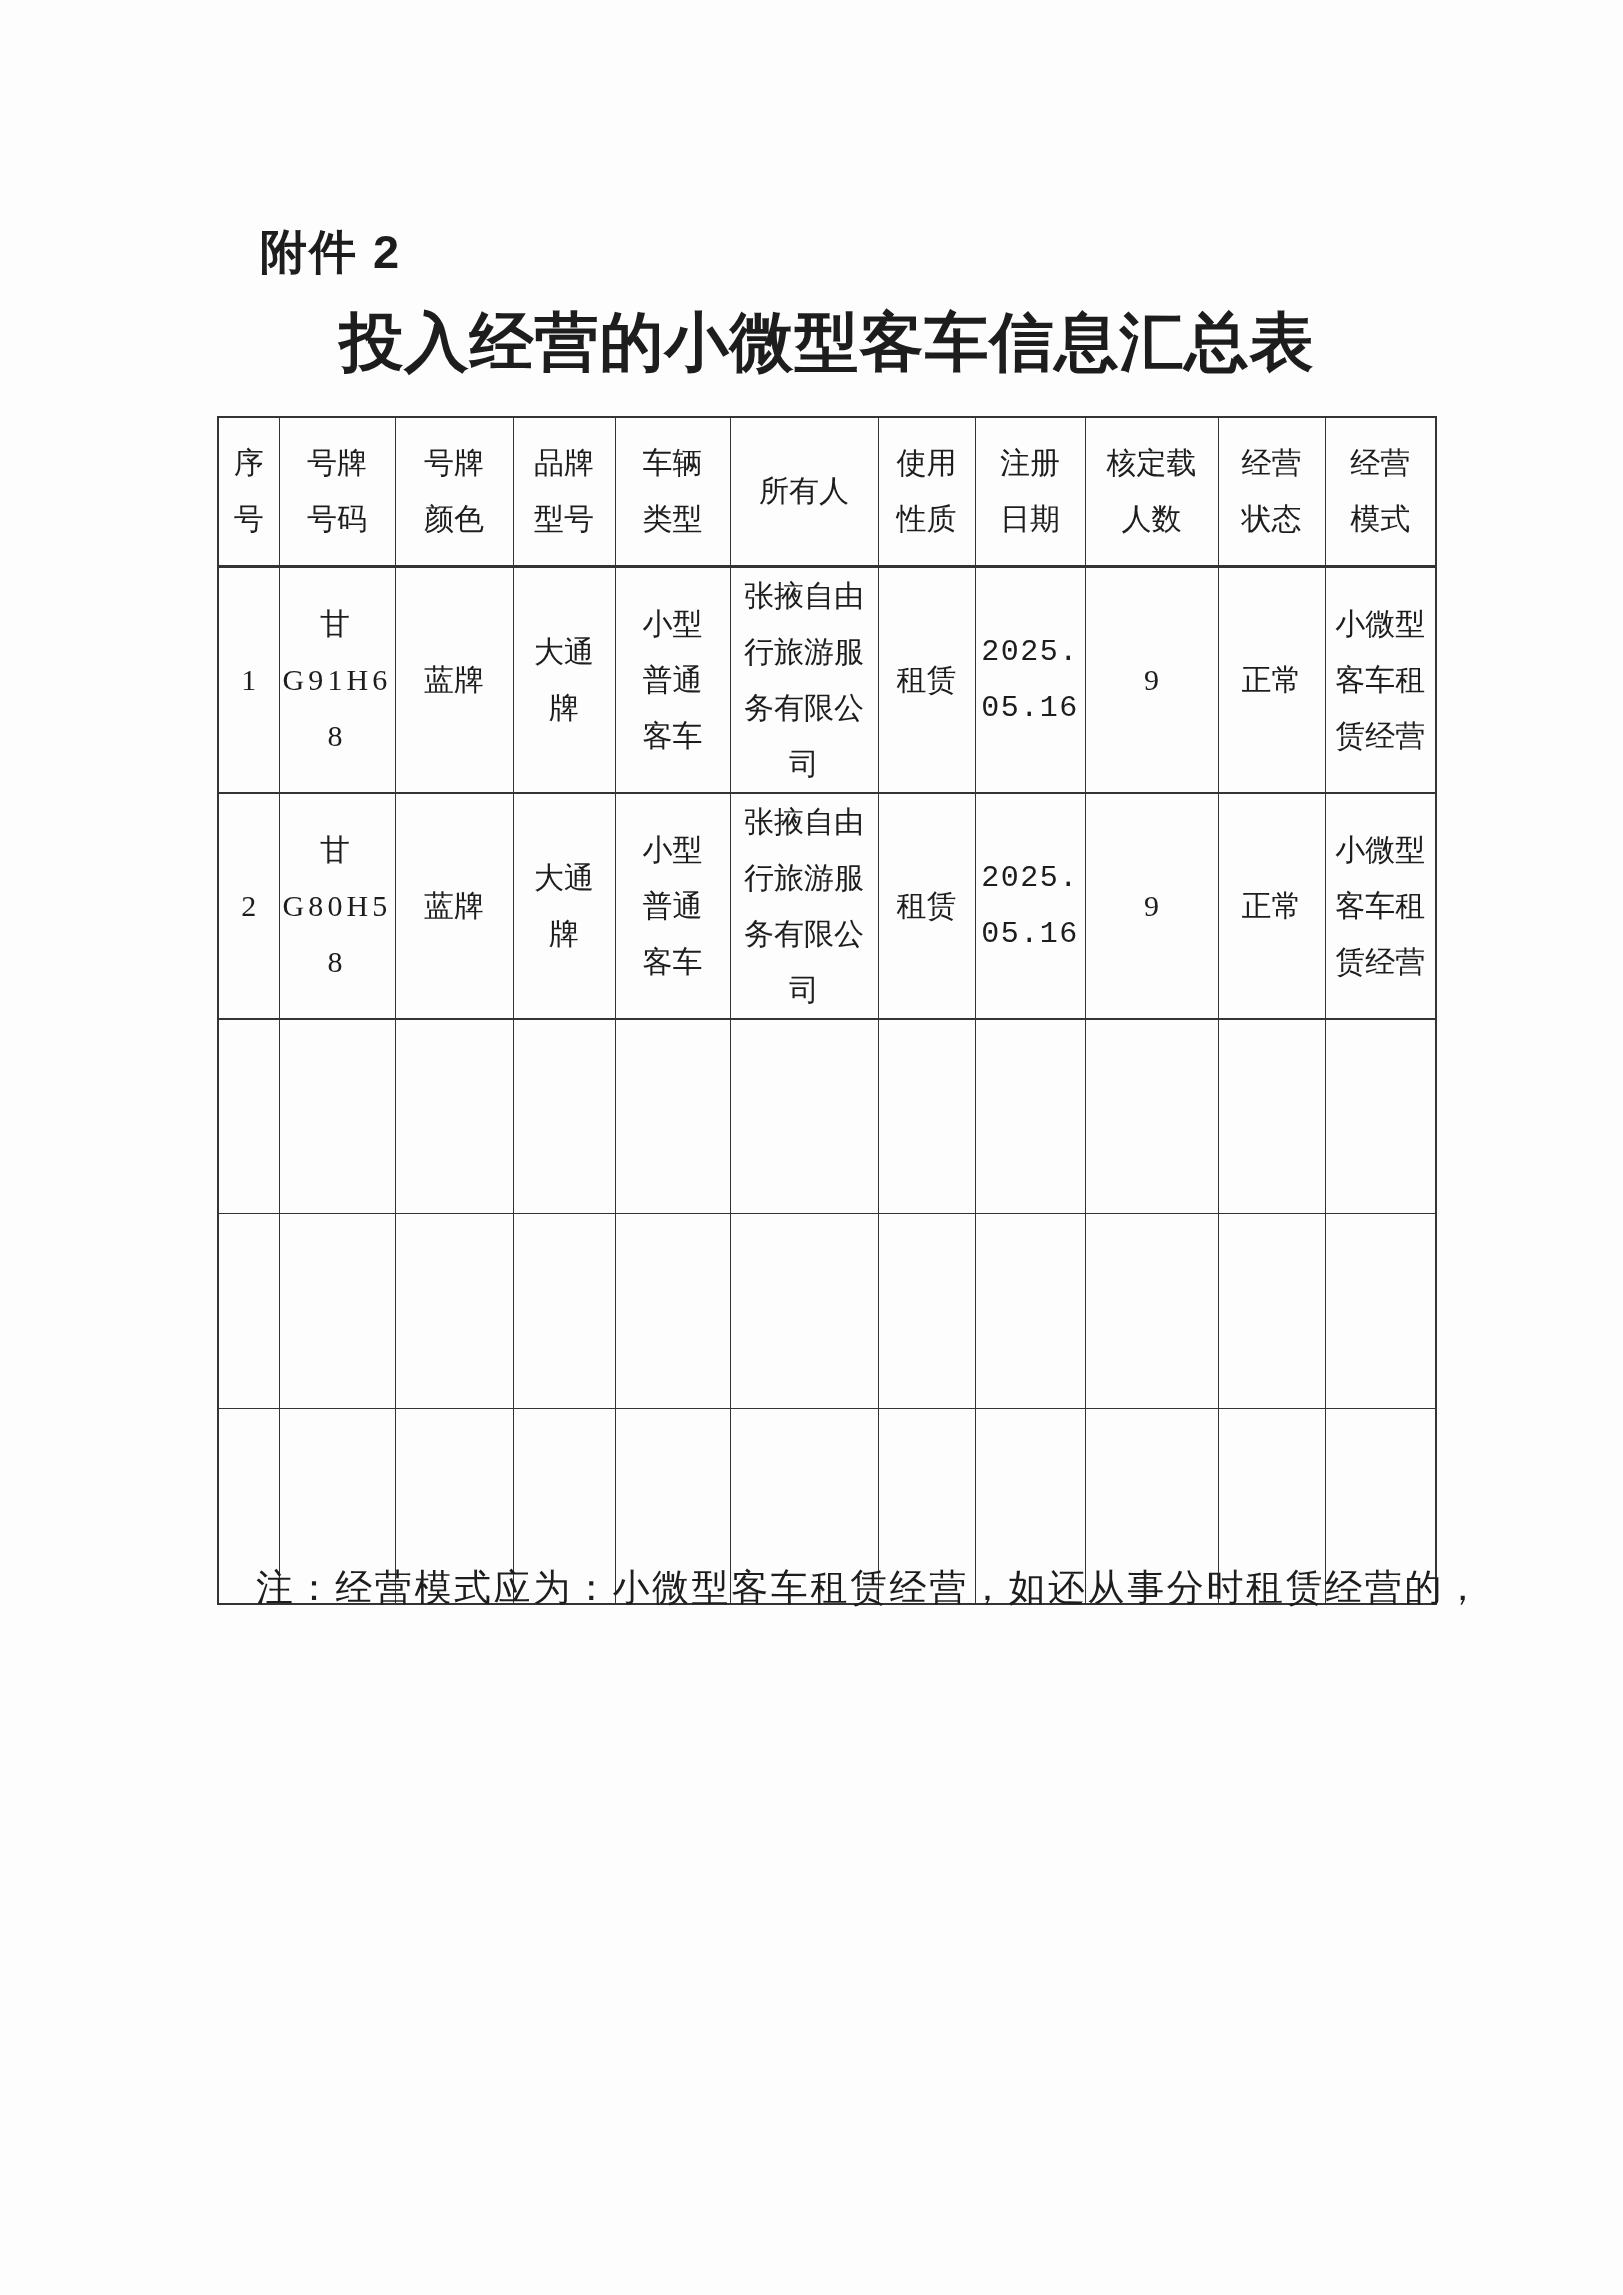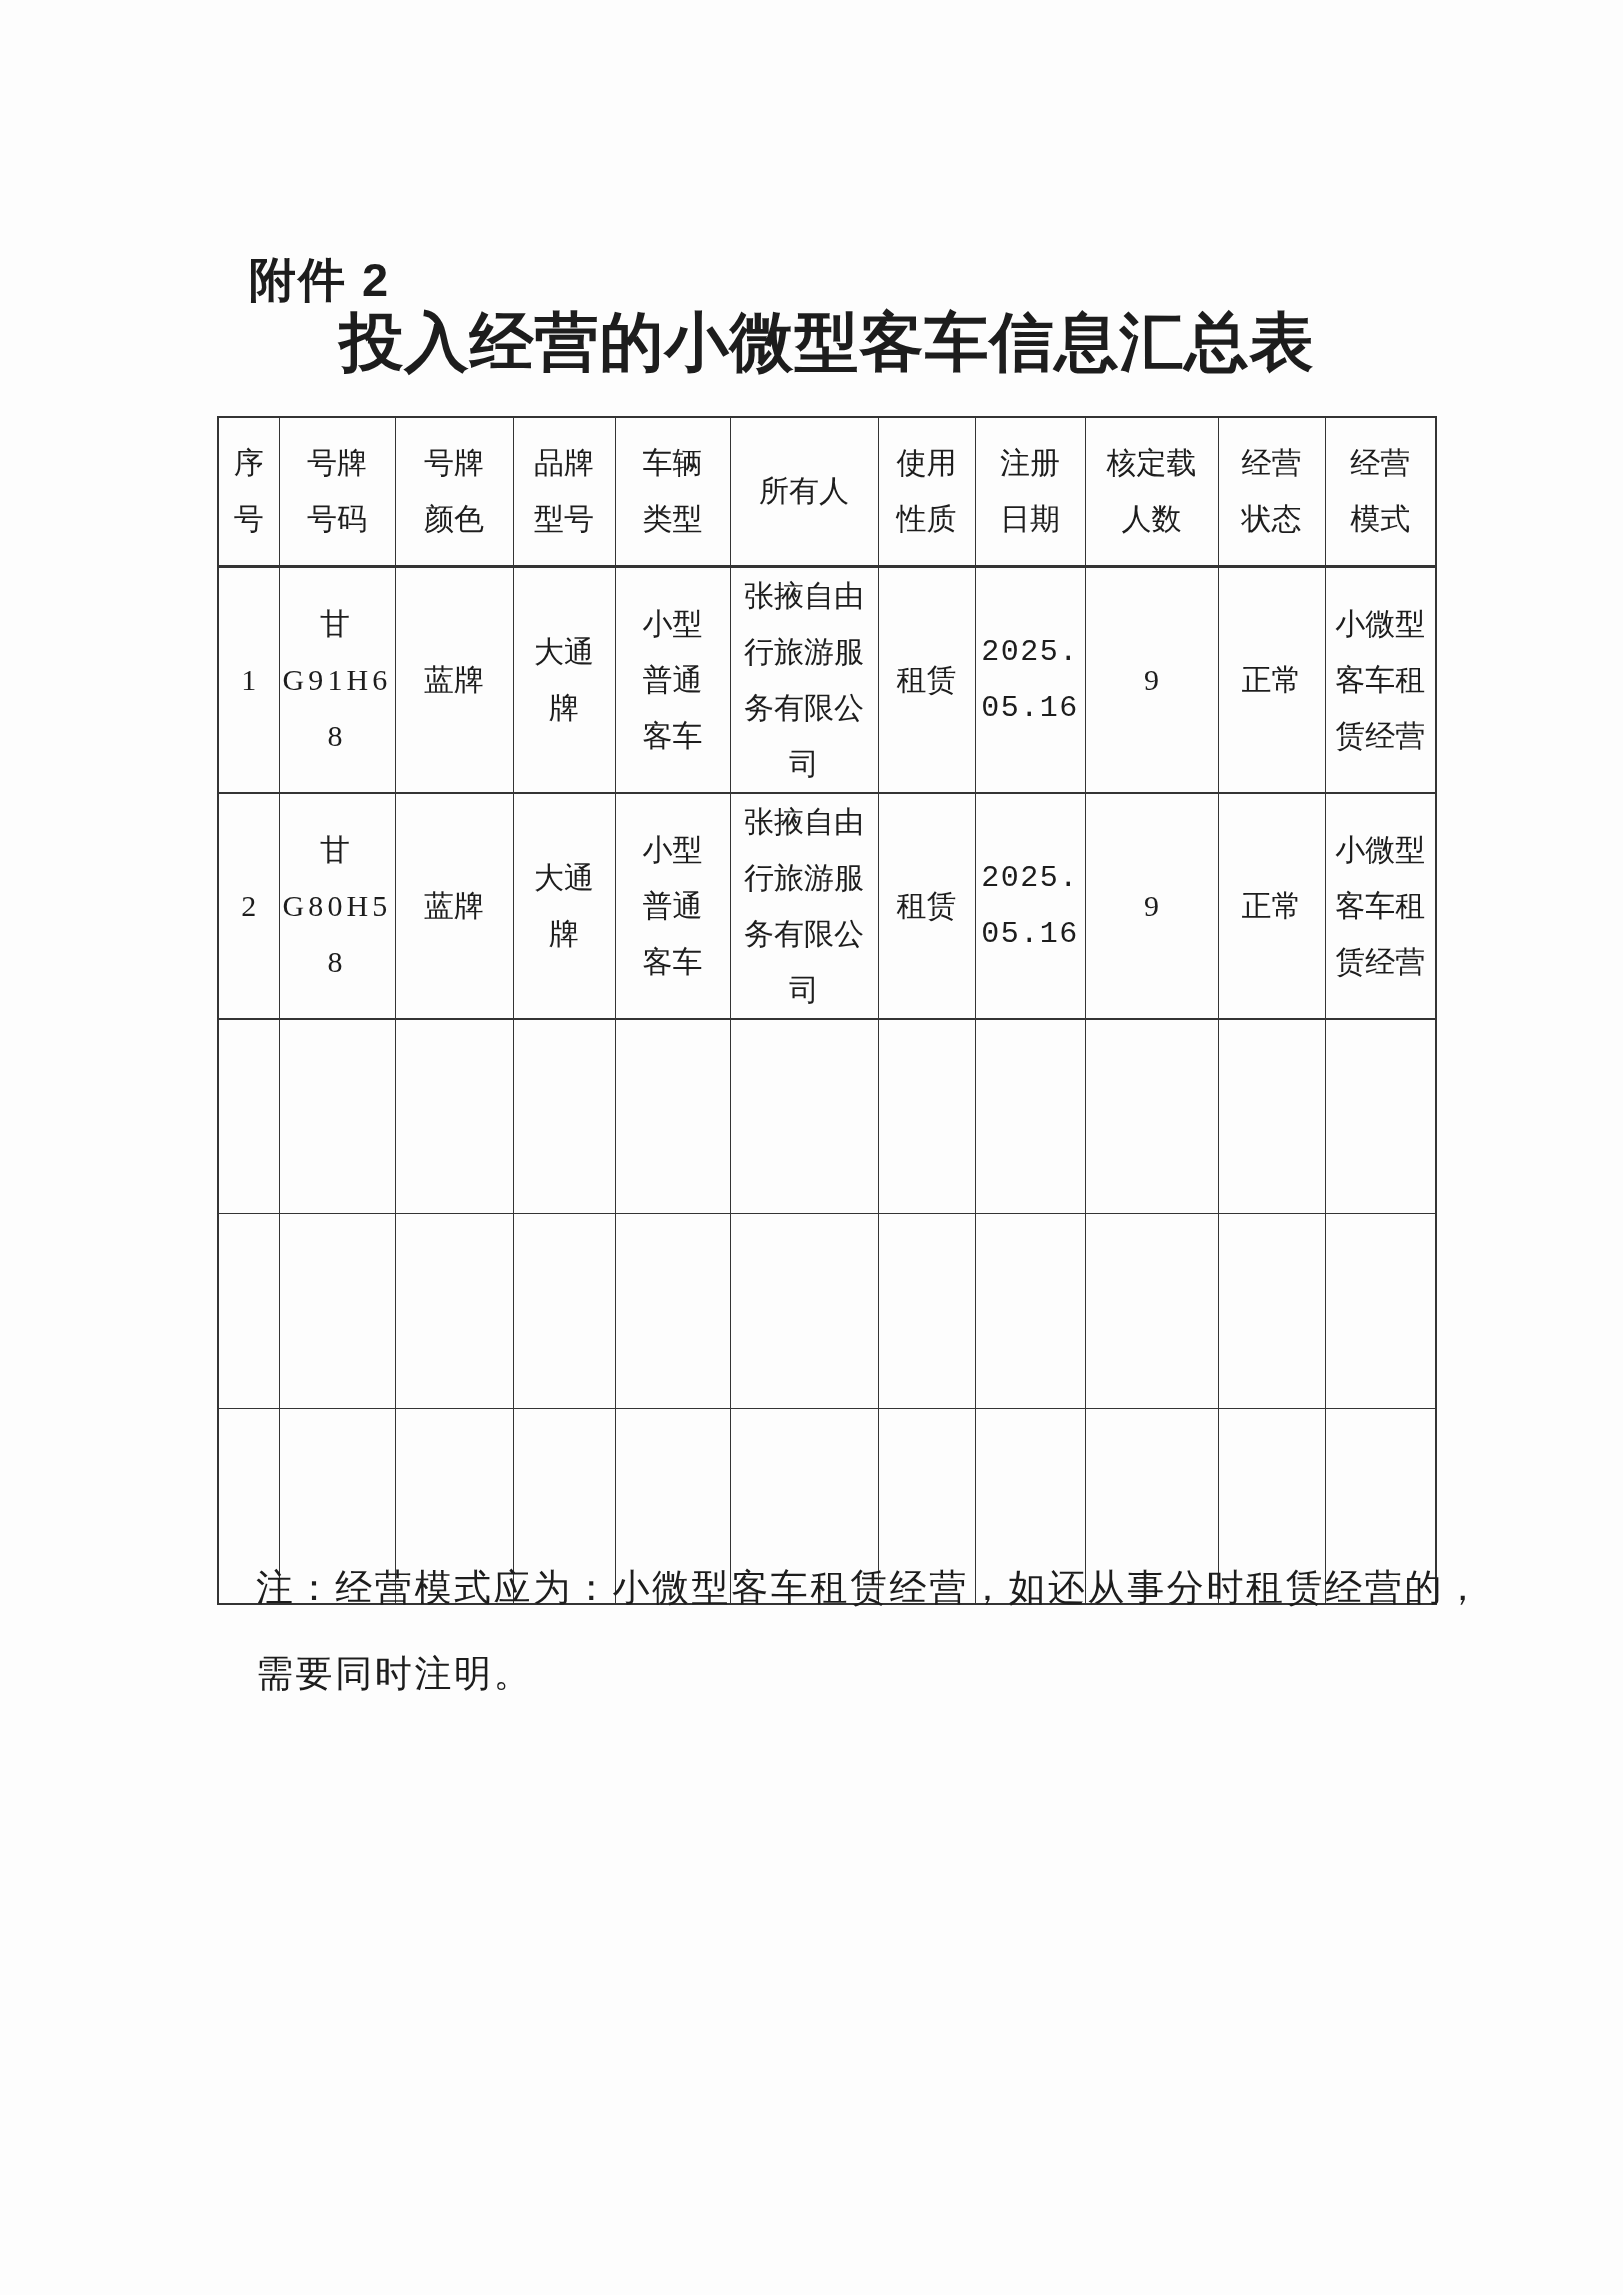--- a/index.html
+++ b/index.html
@@ -11,25 +11,24 @@
   body{
     width:1624px;height:2295px;
     background:var(--paper);
     font-family:"Liberation Serif","DejaVu Serif",serif;
     color:var(--ink);
     -webkit-font-smoothing:antialiased;
   }
   .page{position:relative;width:1624px;height:2295px;overflow:hidden;}
 
   .attach{
-    position:absolute;left:249px;top:226px;
+    position:absolute;left:260px;top:226px;
     font-family:"Liberation Sans","DejaVu Sans",sans-serif;
     font-weight:700;font-size:47px;line-height:1.1;
     letter-spacing:2px;
-    margin-top:28px;
   }
   .title{
     position:absolute;left:217px;top:301px;width:1220px;margin:0;
     text-align:center;
     font-family:Liberation Serif, serif;
     font-weight:700;font-size:64px;line-height:1.3;
     letter-spacing:1px;
   }
 
   table.summary{
@@ -333,17 +332,16 @@
           <td class="col-registration-date"></td>
           <td class="col-approved-capacity"></td>
           <td class="col-operation-status"></td>
           <td class="col-operation-mode"></td>
         </tr>
       </tbody>
   </table>
 
   <div class="note">
     <div class="note-line">注：经营模式应为：小微型客车租赁经营，如还从事分时租赁经营的，</div>
-    <div class="note-line">需要同时注明。</div>
   </div>
 
 </div>
 
 
 </body></html>

